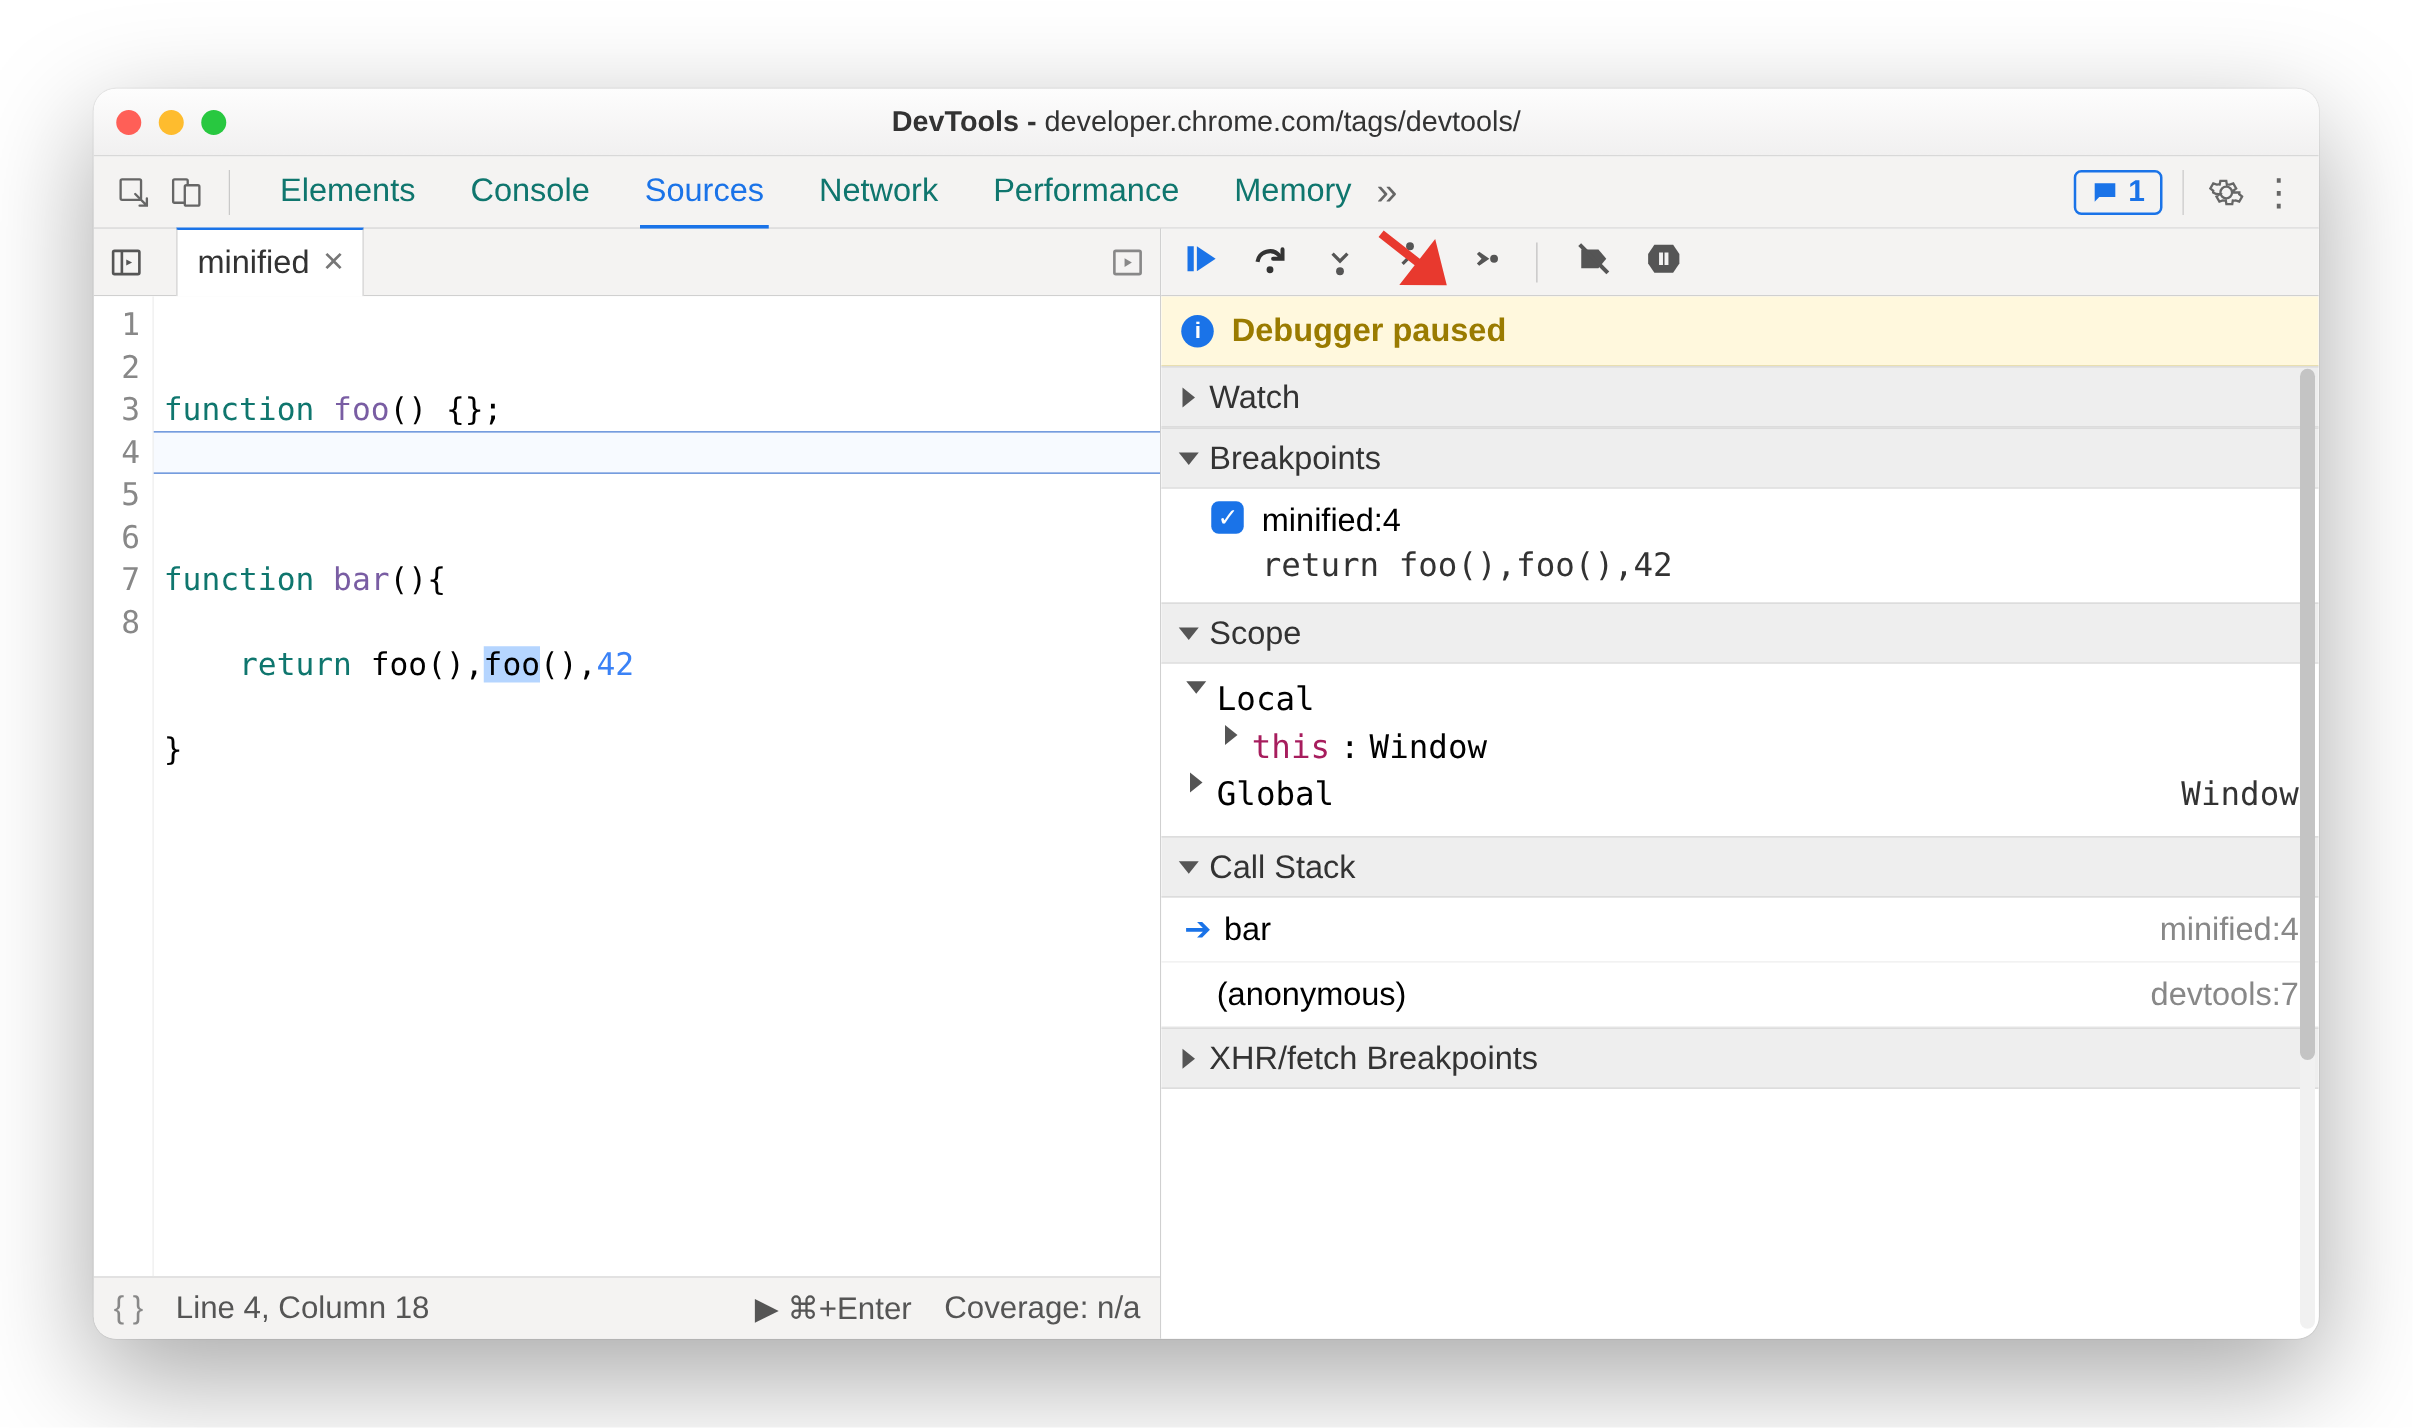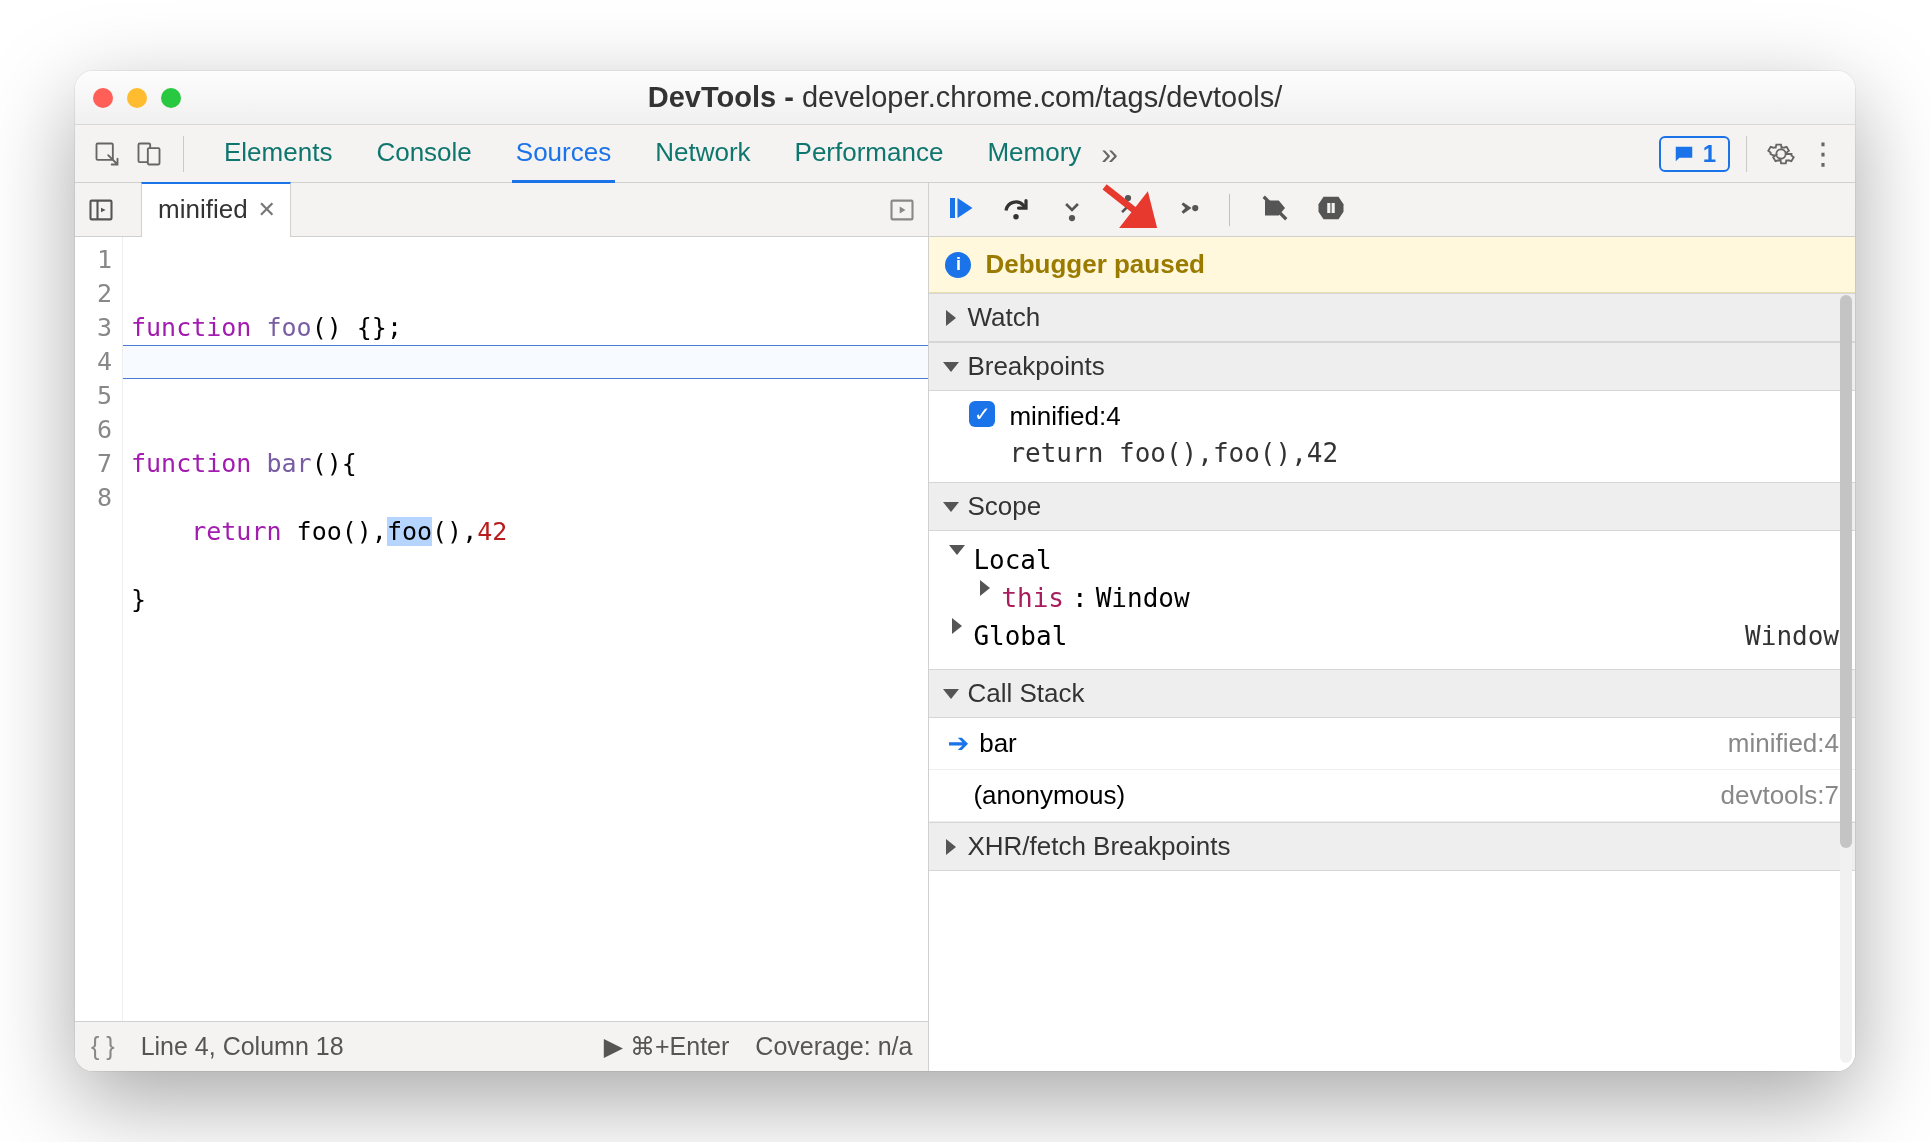--- a/index.html
+++ b/index.html
@@ -29,21 +29,21 @@
     background: linear-gradient(#fdfdfd,#f1f0f0);
     border-bottom: 1px solid #d8d8d8;
     display: flex;
     align-items: center;
     padding: 0 18px;
     position: relative;
   }
   .traffic { display:flex; gap:14px; }
   .tl { width:20px; height:20px; border-radius:50%; }
   .tl.red{background:#ff5f57;} .tl.yel{background:#febc2e;} .tl.grn{background:#28c840;}
-  .title { position:absolute; left:0; right:0; text-align:center; font-size:29px; color:#333; }
+  .title { position:absolute; left:0; right:0; text-align:center; font-size:23px; color:#333; }
   .title b { font-weight:600; }
   
   .toolbar {
     height: 58px;
     border-bottom: 1px solid #d0d0d0;
     display:flex;
     align-items:center;
     padding: 0 14px;
     gap: 6px;
     background:#f4f3f2;
@@ -105,21 +105,21 @@
   .gutter {
     width:48px; text-align:right; color:#888; padding:6px 10px 0 0;
     border-right:1px solid #eee; user-select:none;
   }
   .code { padding:6px 0 0 8px; white-space:pre; flex:1; position:relative; }
   .hl-line {
     position:absolute; left:0; right:0; height:34px;
     border-top:1px solid #4a7dd4; border-bottom:1px solid #4a7dd4;
     background: rgba(120,170,255,0.06);
   }
-  .tok-kw{color:#a21caf;text-align:right;} .tok-fn{color:#795da3;} .tok-num{color:#b91c1c;}
+  .tok-kw{color:#0f766e;text-align:right;} .tok-fn{color:#795da3;} .tok-num{color:#3b82f6;}
   .sel { background:#b5d5ff; }
   
   .footer {
     height:50px; border-top:1px solid #d0d0d0; background:#f4f3f2;
     display:flex; align-items:center; padding:0 16px; gap:26px;
     font-size:25px; color:#555;
   }
   .footer .grow{flex:1;}
   
   .dbgbar {

